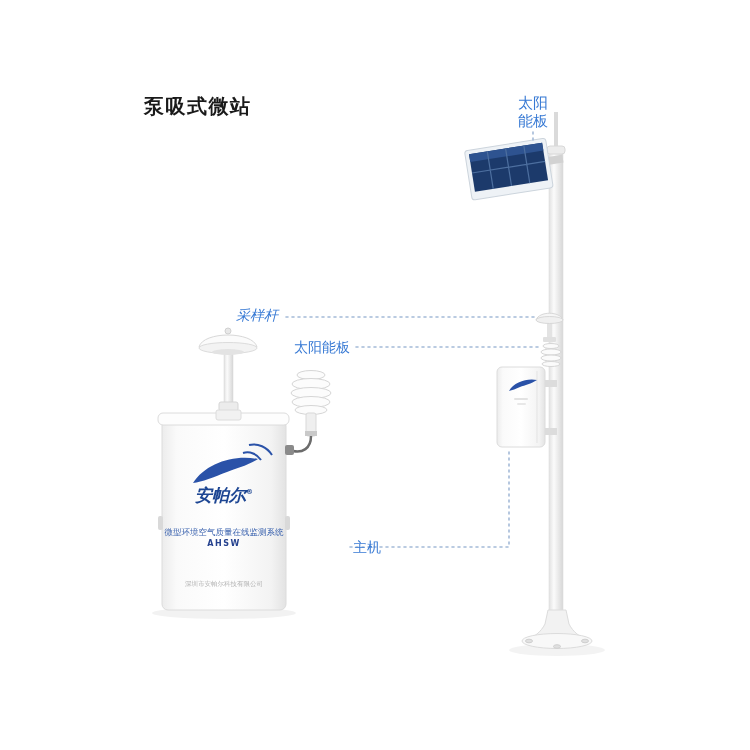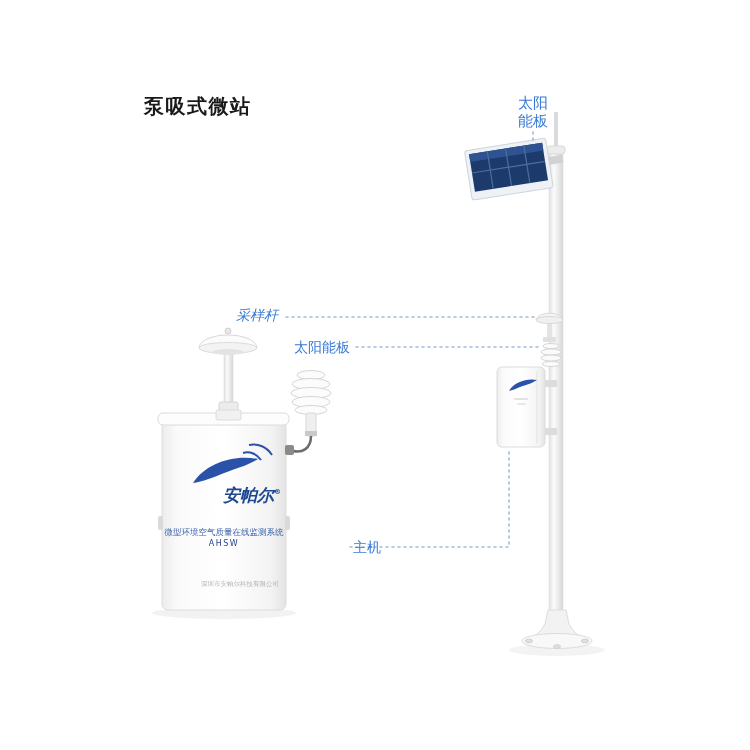--- a/index.html
+++ b/index.html
@@ -13,33 +13,33 @@
     font-size:20px; font-weight:700; color:#1a1a1a; letter-spacing:1.5px;
   }
   .callout { position:absolute; color:#3779d4; }
   .callout-solar   { left:518px; top:94px;  width:33px; font-size:15px; line-height:18px; word-break:break-all; }
   .callout-rod     { left:236px; top:307px; font-size:14px;font-style:italic; }
   .callout-weather { left:294px; top:339px; font-size:14px; }
   .callout-host    { left:317px; top:539px; font-size:14px;margin-left:36px; }
 
   .brand-wrap {
     position:absolute; left:224px; top:484px; transform:translateX(-50%);
-    font-size:17px; font-style:italic; font-weight:700; color:#1d4693; white-space:nowrap;margin-left:28px;
+    font-size:17px; font-style:italic; font-weight:700; color:#1d4693; white-space:nowrap;
   }
   .brand-wrap sup { font-size:7px; font-style:normal; vertical-align:super; }
   .product-name {
     position:absolute; left:224px; top:527px; transform:translateX(-50%);
     font-size:8.5px; font-weight:400; color:#3a62ae; white-space:nowrap;
   }
   .model {
     position:absolute; left:224px; top:539px; transform:translateX(-50%);
-    font-size:8px; font-weight:400; color:#27438f; letter-spacing:1.5px;
+    font-size:8px; font-weight:700; color:#27438f; letter-spacing:1.5px;
   }
   .fine-print {
-    position:absolute; left:240px; top:580px; transform:translateX(-50%);
+    position:absolute; left:224px; top:580px; transform:translateX(-50%);
     font-size:6.5px; color:#b3b3b3; white-space:nowrap;
   }
 </style>
 </head>
 <body>
 
 <div class="stage">
 
   <svg width="750" height="750" viewBox="0 0 750 750">
     <defs>

